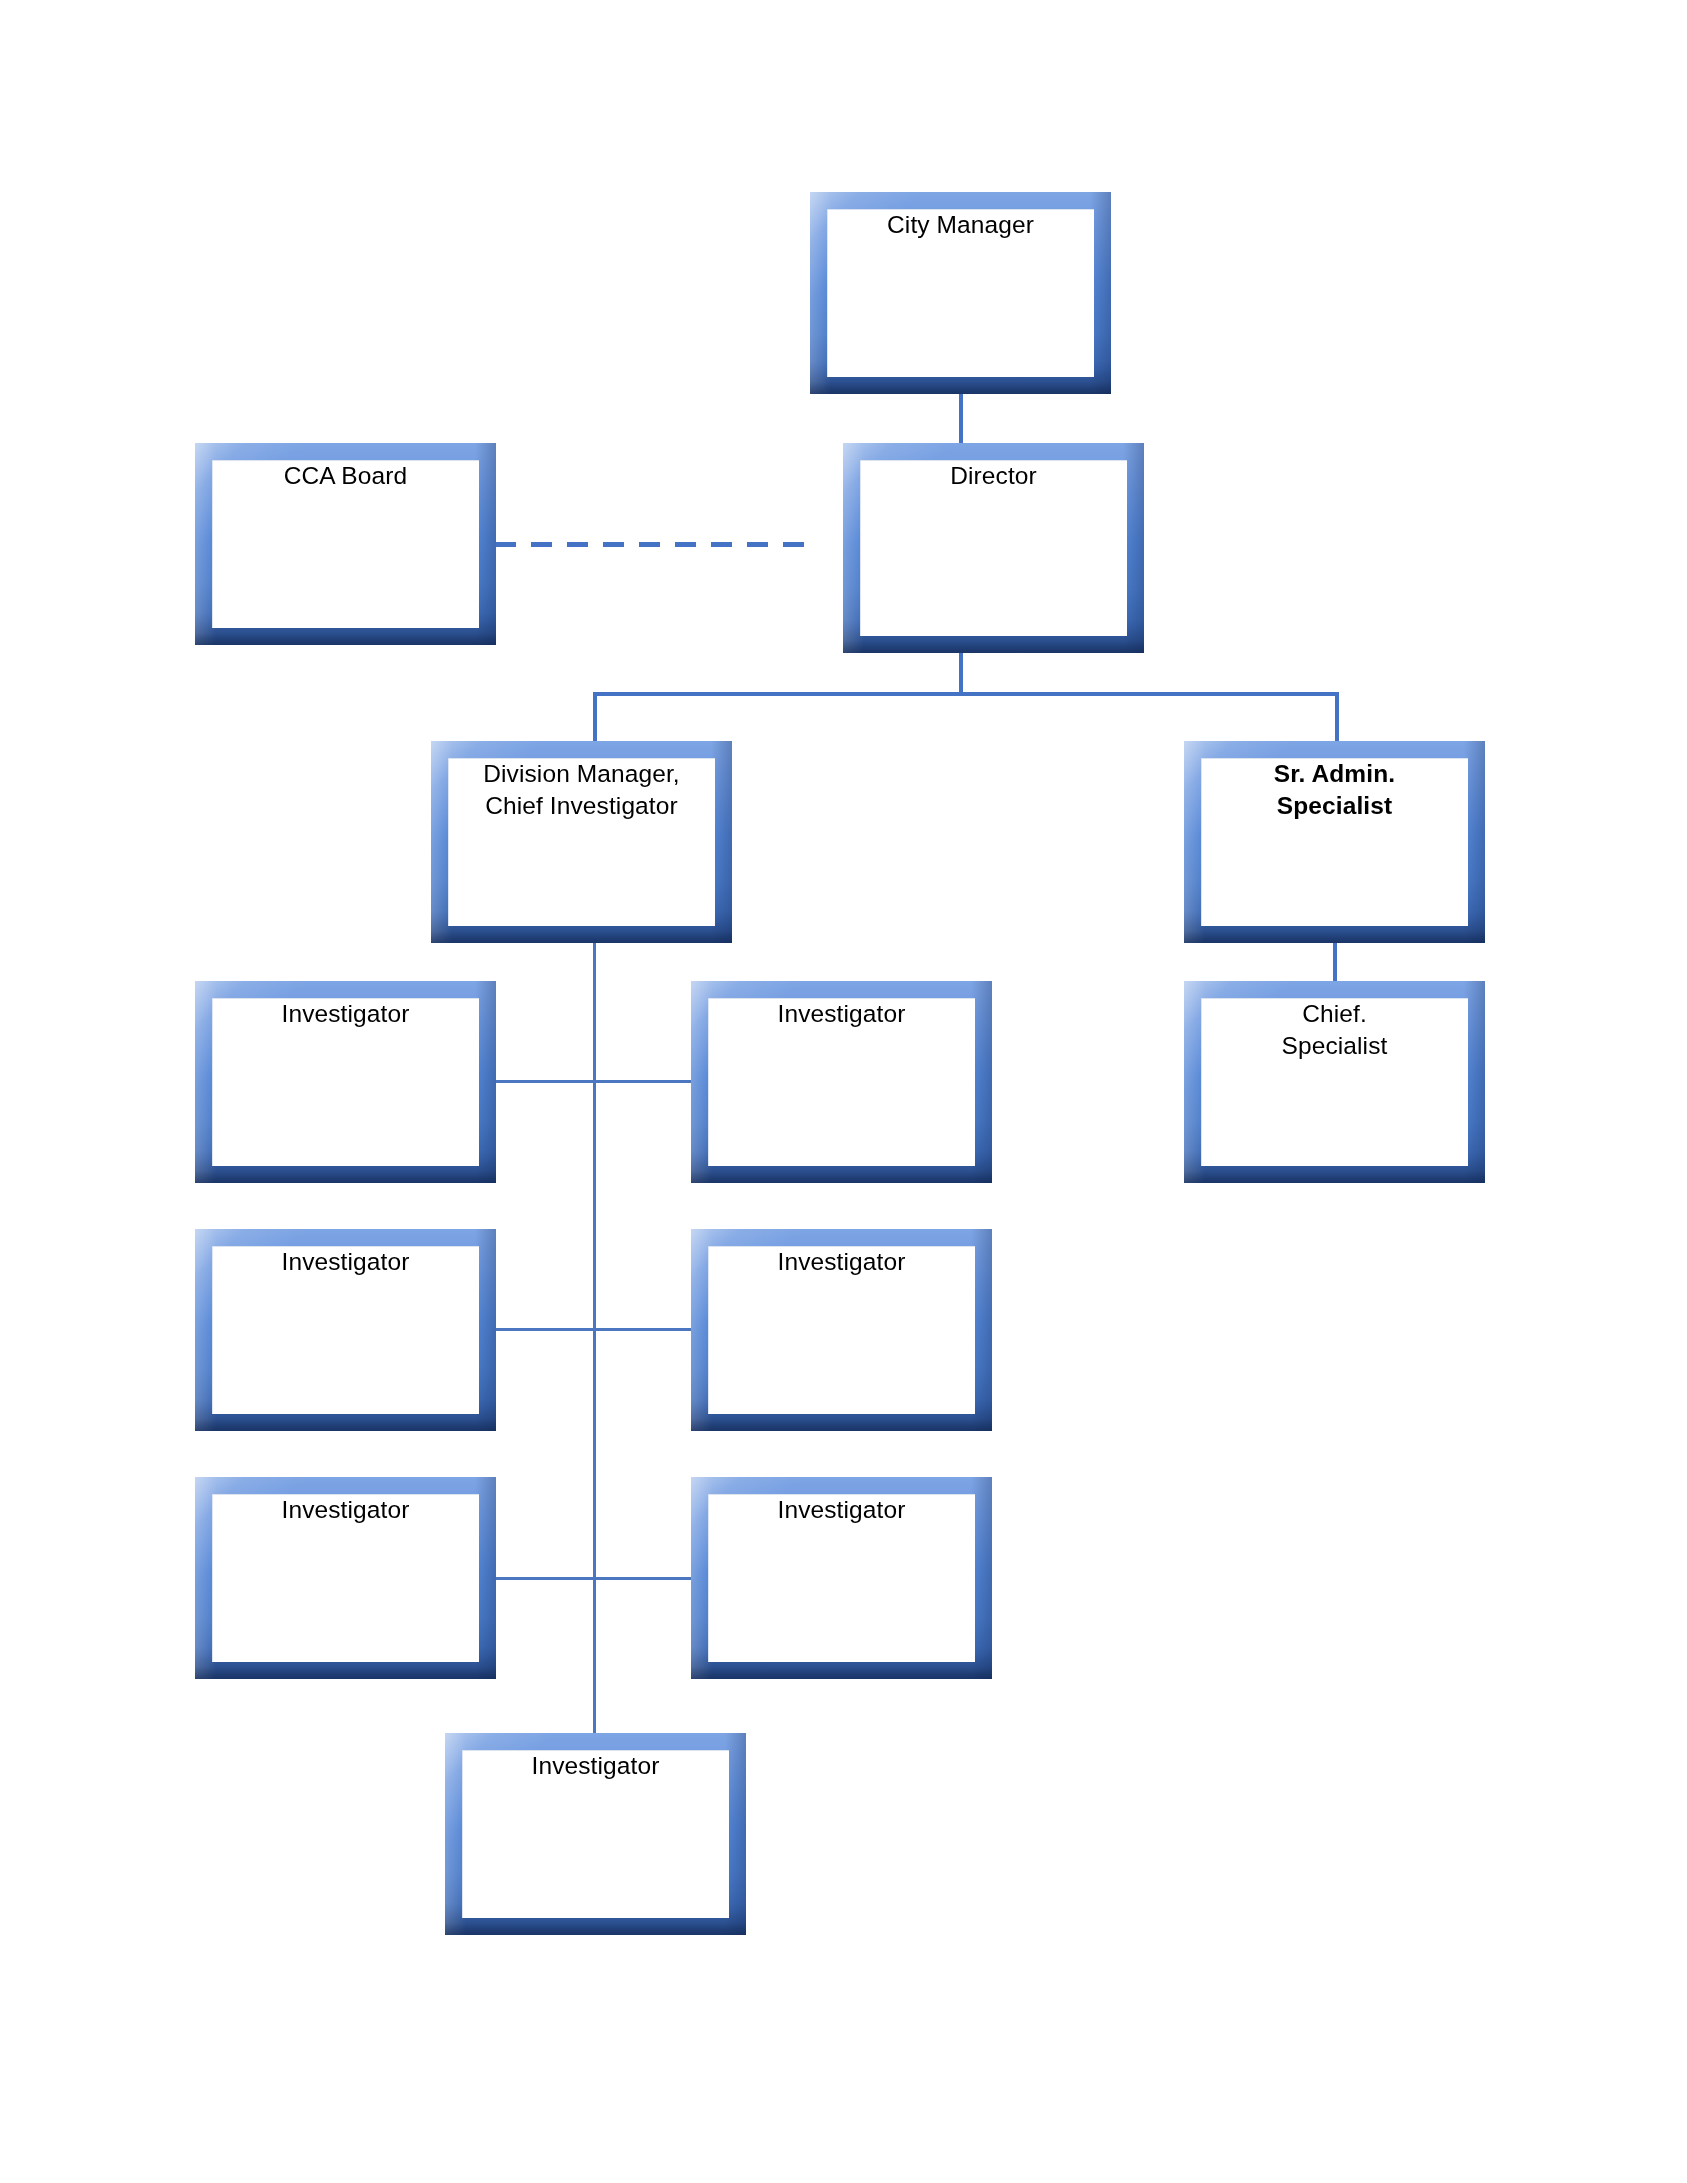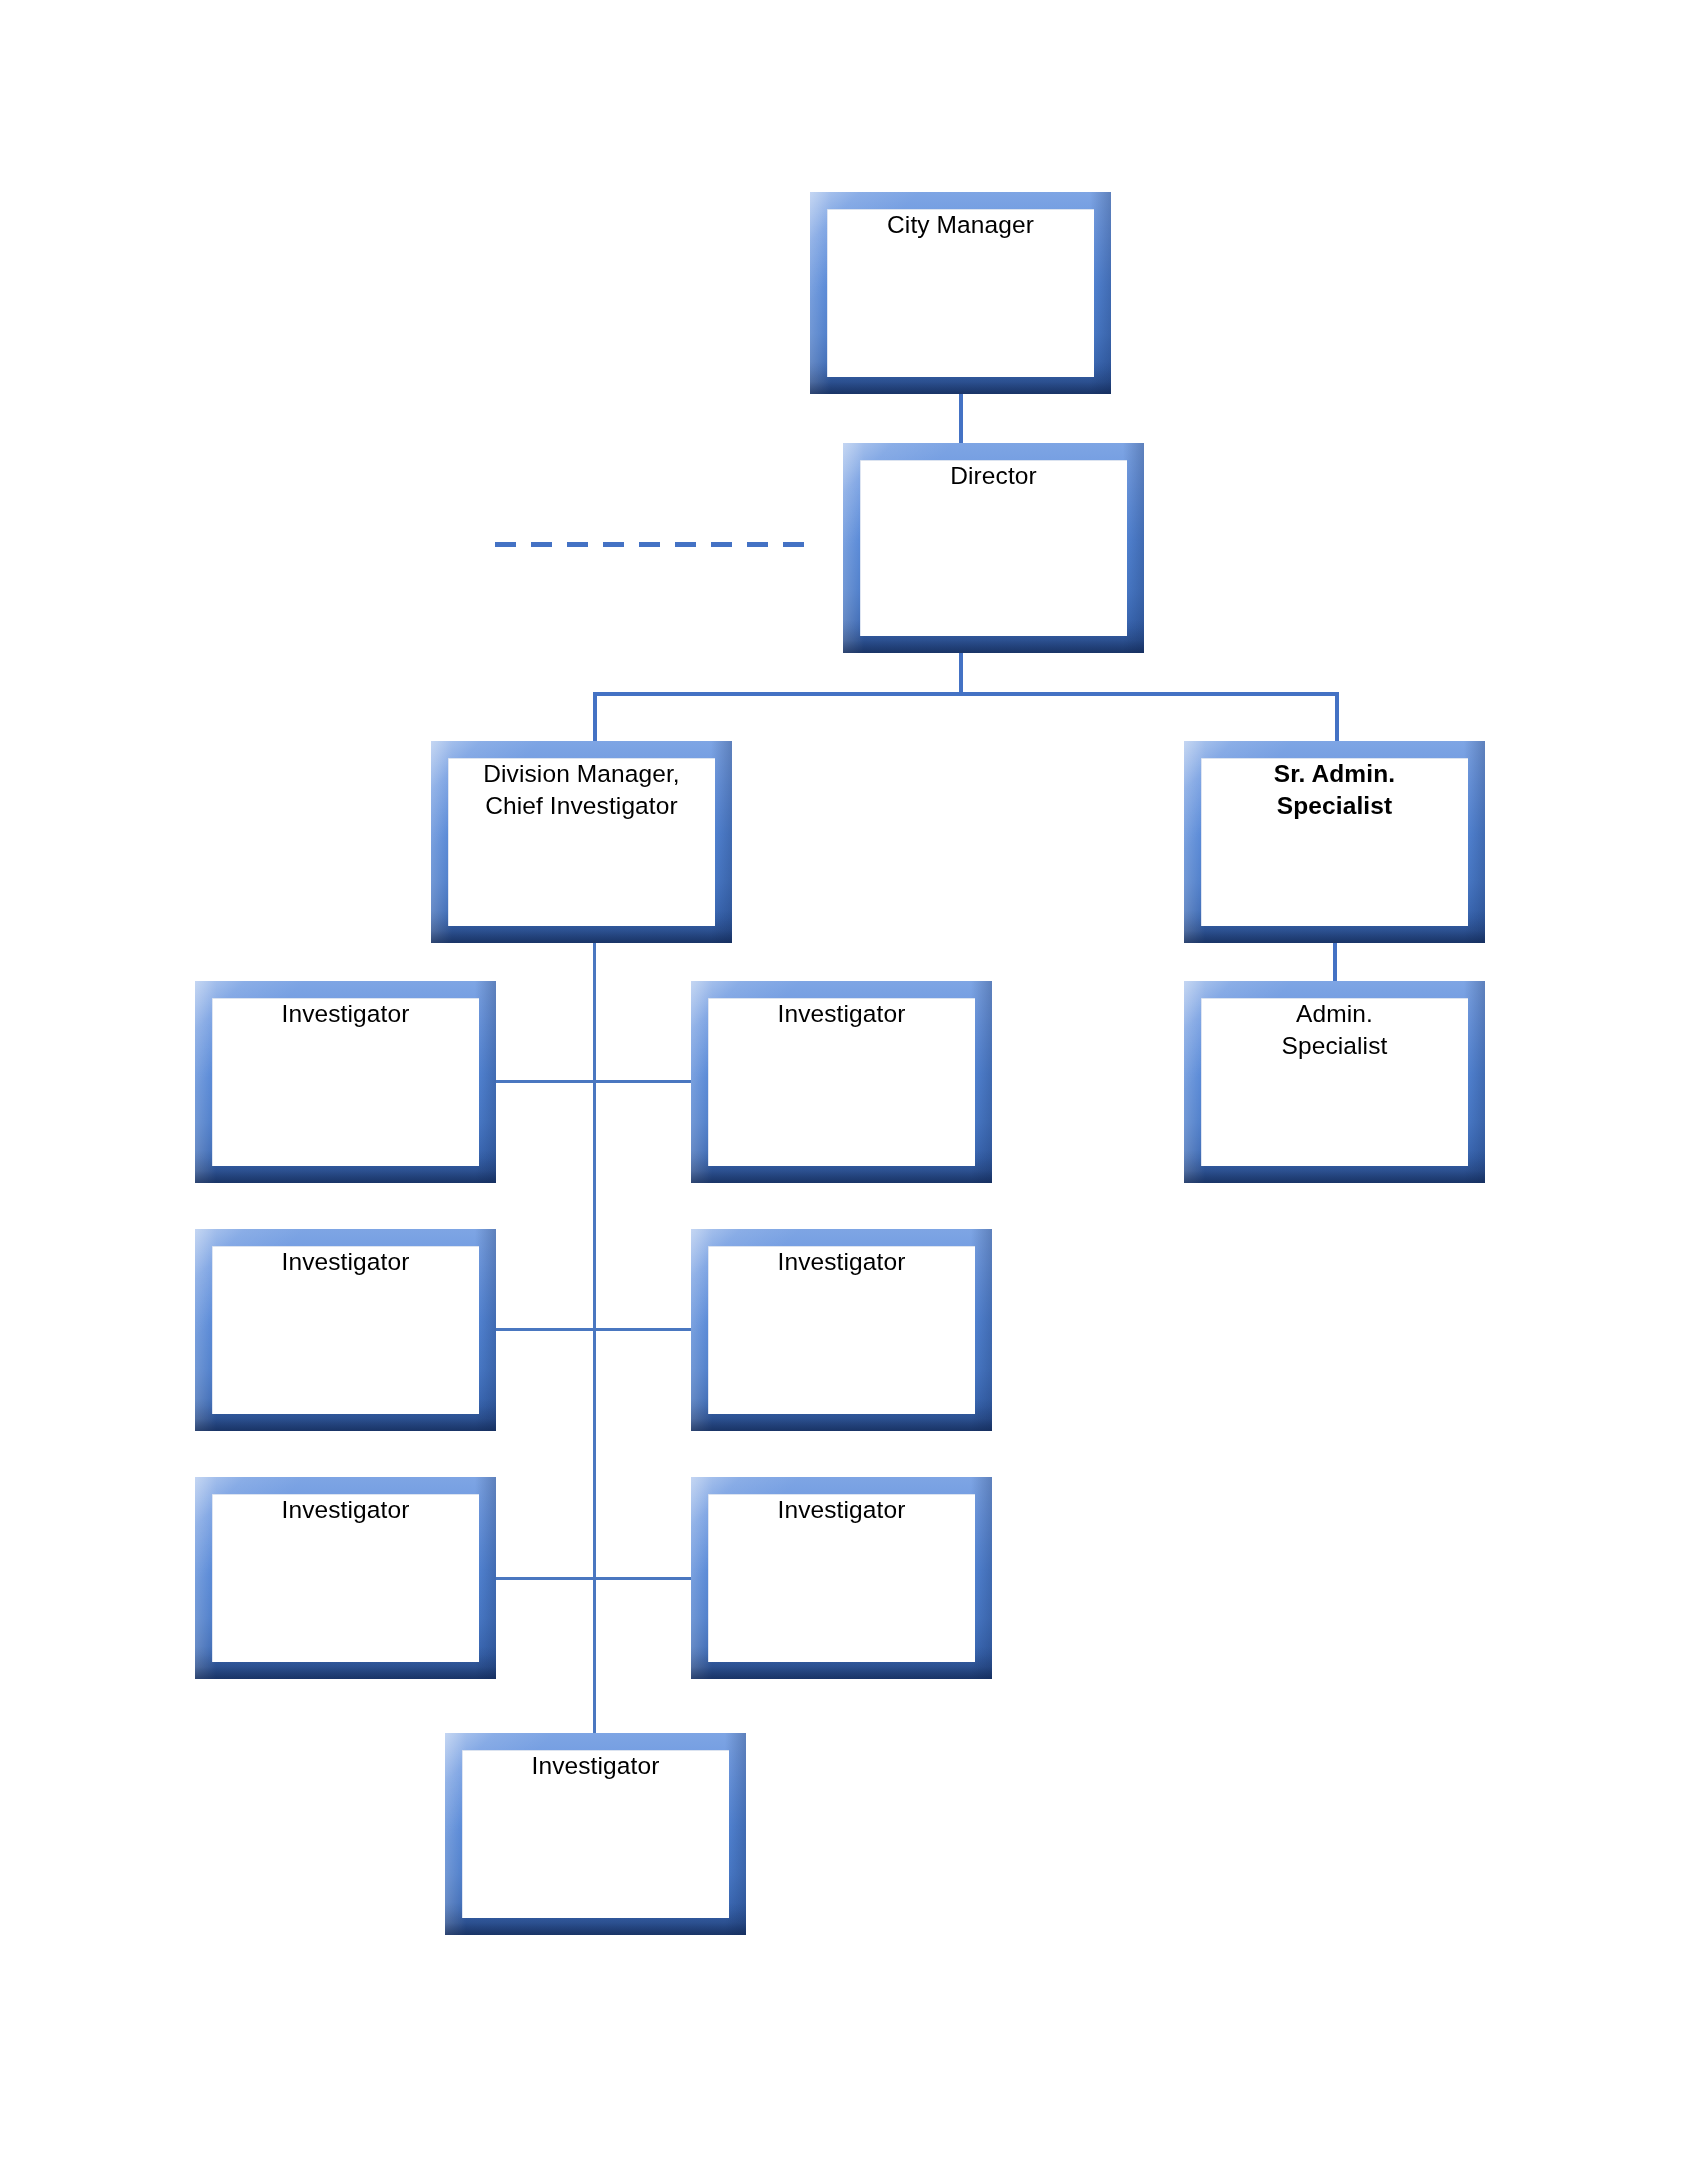--- a/index.html
+++ b/index.html
@@ -112,20 +112,25 @@
   <div class="conn conn-thin-h" style="left:495px; top:1328px; width:198px;"></div>
 
   <div class="conn conn-thin-h" style="left:495px; top:1577px; width:198px;"></div>
 
   <div class="node" style="left:810px; top:192px; width:301px; height:202px;">
     <div class="node-inner">
       <span class="node-label">City Manager</span>
     </div>
   </div>
 
+  <div class="node" style="left:195px; top:443px; width:301px; height:202px;">
+    <div class="node-inner">
+      <span class="node-label">CCA Board</span>
+    </div>
+  </div>
 
   <div class="node" style="left:843px; top:443px; width:301px; height:210px;">
     <div class="node-inner">
       <span class="node-label">Director</span>
     </div>
   </div>
 
   <div class="node" style="left:431px; top:741px; width:301px; height:202px;">
     <div class="node-inner">
       <span class="node-label">Division Manager,
@@ -147,21 +152,21 @@
   </div>
 
   <div class="node" style="left:691px; top:981px; width:301px; height:202px;">
     <div class="node-inner">
       <span class="node-label">Investigator</span>
     </div>
   </div>
 
   <div class="node" style="left:1184px; top:981px; width:301px; height:202px;">
     <div class="node-inner">
-      <span class="node-label">Admin.
+      <span class="node-label">Chief.
 Specialist</span>
     </div>
   </div>
 
   <div class="node" style="left:195px; top:1229px; width:301px; height:202px;">
     <div class="node-inner">
       <span class="node-label">Investigator</span>
     </div>
   </div>
 

